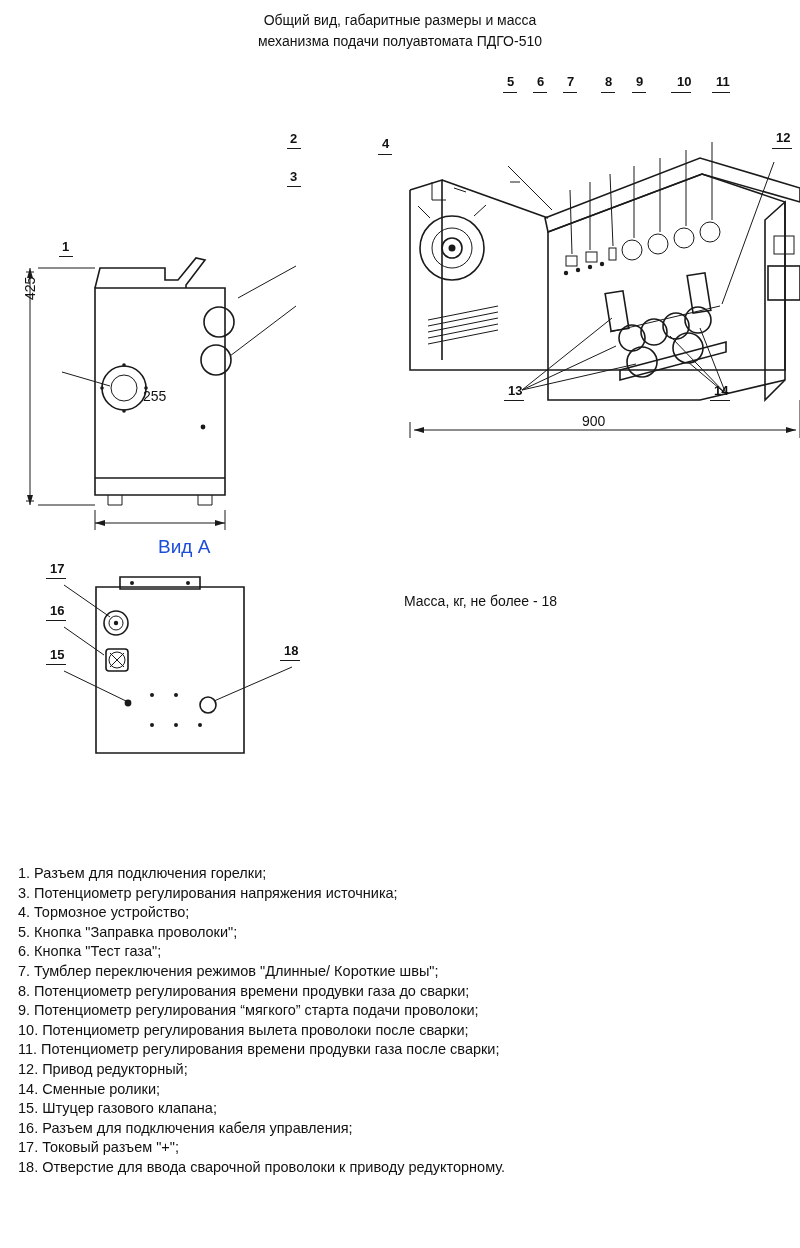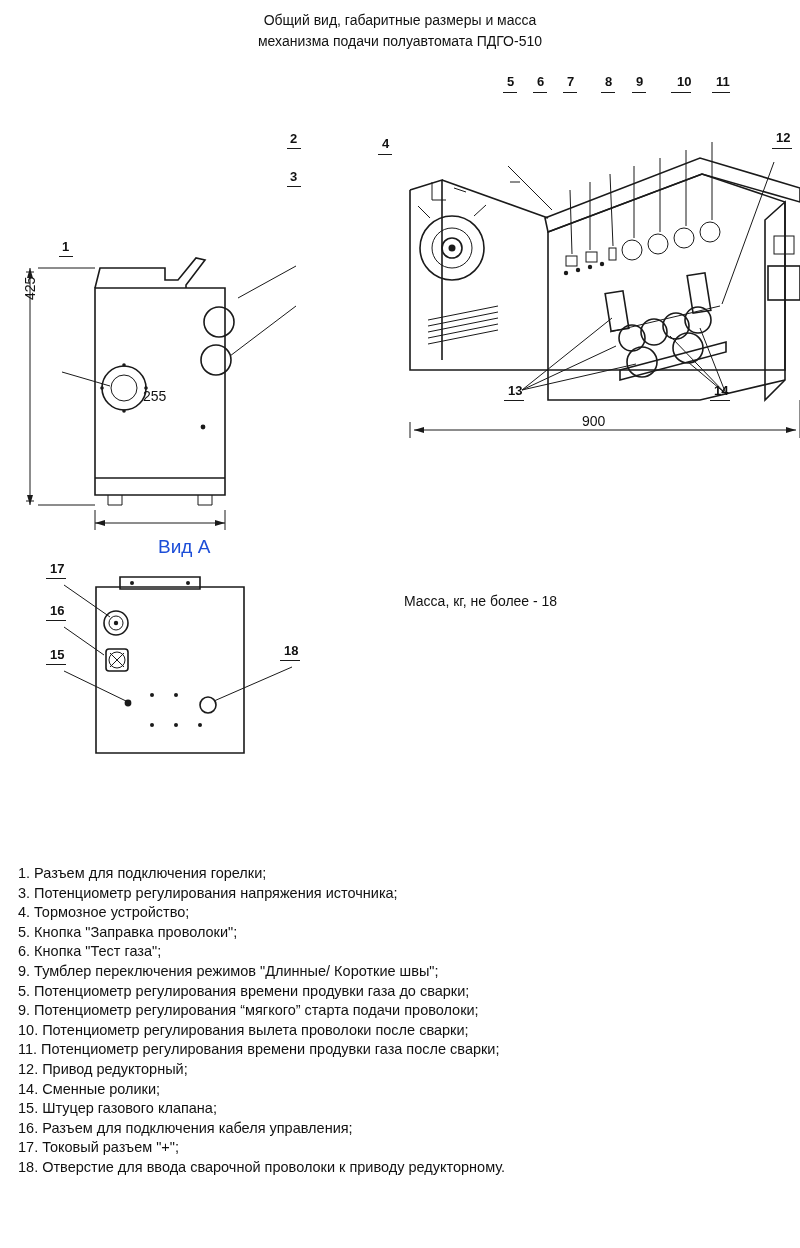--- a/index.html
+++ b/index.html
@@ -277,22 +277,22 @@
 <div class="ln h1" style="left:280px; top:660px; width:20px;"></div>
 
 <div class="mass" style="left:404px; top:593px;">Масса, кг, не более - 18</div>
 
 <div class="legend">
   <div>1. Разъем для подключения горелки;</div>
   <div>3. Потенциометр регулирования напряжения источника;</div>
   <div>4. Тормозное устройство;</div>
   <div>5. Кнопка "Заправка проволоки";</div>
   <div>6. Кнопка "Тест газа";</div>
-  <div>9. Тумблер переключения режимов "Длинные/ Короткие швы";</div>
-  <div>5. Потенциометр регулирования времени продувки газа до сварки;</div>
+  <div>7. Тумблер переключения режимов "Длинные/ Короткие швы";</div>
+  <div>8. Потенциометр регулирования времени продувки газа до сварки;</div>
   <div>9. Потенциометр регулирования “мягкого” старта подачи проволоки;</div>
   <div>10. Потенциометр регулирования вылета проволоки после сварки;</div>
   <div>11. Потенциометр регулирования времени продувки газа после сварки;</div>
   <div>12. Привод редукторный;</div>
   <div>14. Сменные ролики;</div>
   <div>15. Штуцер газового клапана;</div>
   <div>16. Разъем для подключения кабеля управления;</div>
   <div>17. Токовый разъем "+";</div>
   <div>18. Отверстие для ввода сварочной проволоки к приводу редукторному.</div>
 </div>

